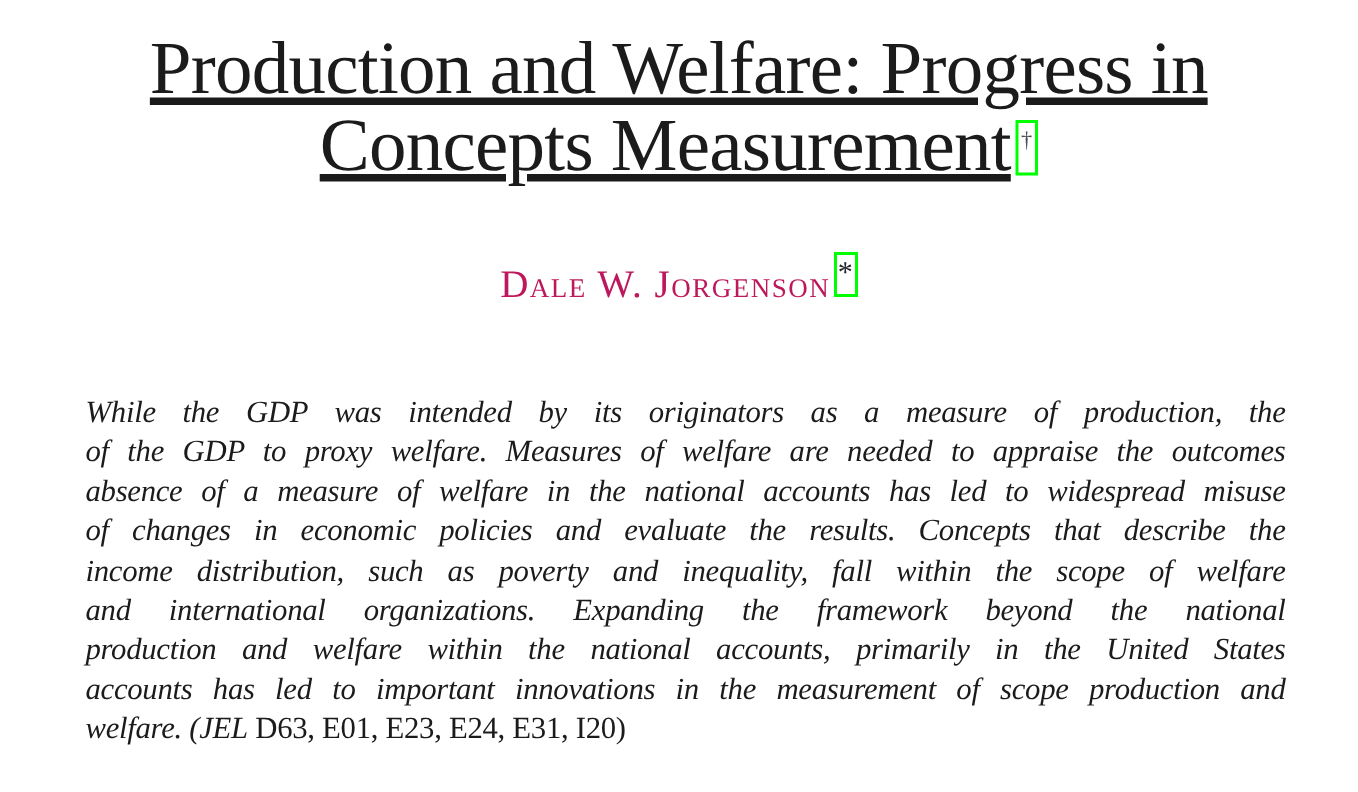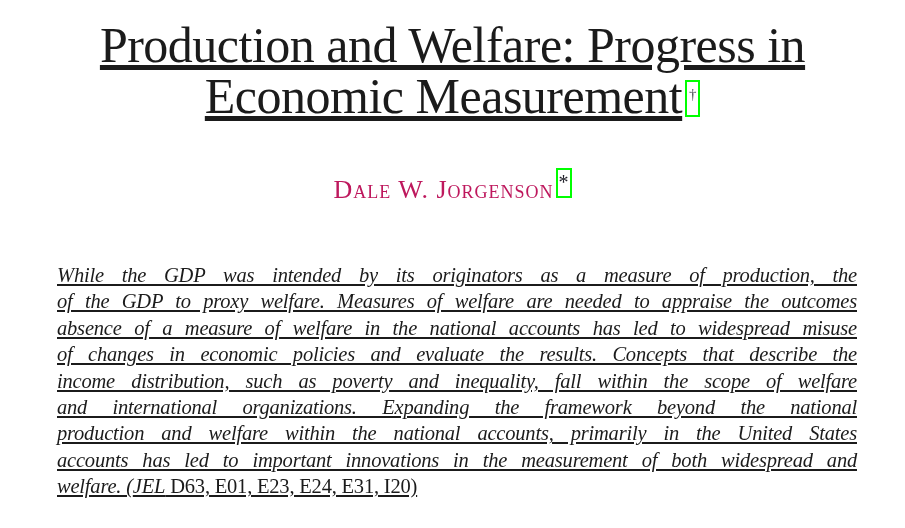--- a/index.html
+++ b/index.html
@@ -86,46 +86,45 @@
     letter-spacing: -0.2px;
     color: #1b1b1b;
   }
   .abstract-line {
     text-align: justify;
     text-align-last: justify;
     font-style: italic;
     height: 26.4px;
     overflow: visible;
     white-space: normal;
-    text-decoration: underline;
   }
   .abstract-line.last {
     text-align: right;
     text-align-last: left;
   }
   .it { font-style: italic; }
   .roman { font-style: normal; }
 </style>
 </head>
 <body>
 
 <div class="page">
 
   <header class="title-block">
     <div class="title-line">Production and Welfare: Progress in</div>
-    <div class="title-line"><span>Economic Measurement</span><span class="link-box dagger-box"><span class="marker-glyph">†</span></span></div>
+    <div class="title-line"><span>Concepts Measurement</span><span class="link-box dagger-box"><span class="marker-glyph">†</span></span></div>
   </header>
 
   <div class="author-line"><span class="author-name">Dale W. Jorgenson</span><span class="link-box asterisk-box"><span class="marker-glyph">*</span></span></div>
 
   <section class="abstract">
     <div class="abstract-line">While the GDP was intended by its originators as a measure of production, the</div>
     <div class="abstract-line">of the GDP to proxy welfare. Measures of welfare are needed to appraise the outcomes</div>
     <div class="abstract-line">absence of a measure of welfare in the national accounts has led to widespread misuse</div>
     <div class="abstract-line">of changes in economic policies and evaluate the results. Concepts that describe the</div>
     <div class="abstract-line">income distribution, such as poverty and inequality, fall within the scope of welfare</div>
     <div class="abstract-line">and international organizations. Expanding the framework beyond the national</div>
     <div class="abstract-line">production and welfare within the national accounts, primarily in the United States</div>
-    <div class="abstract-line">accounts has led to important innovations in the measurement of both widespread and</div>
+    <div class="abstract-line">accounts has led to important innovations in the measurement of scope production and</div>
     <div class="abstract-line last"><span class="it">welfare. (</span><span class="it">JEL</span><span class="roman"> D63, E01, E23, E24, E31, I20)</span></div>
   </section>
 
 </div>
 
 </body></html>

